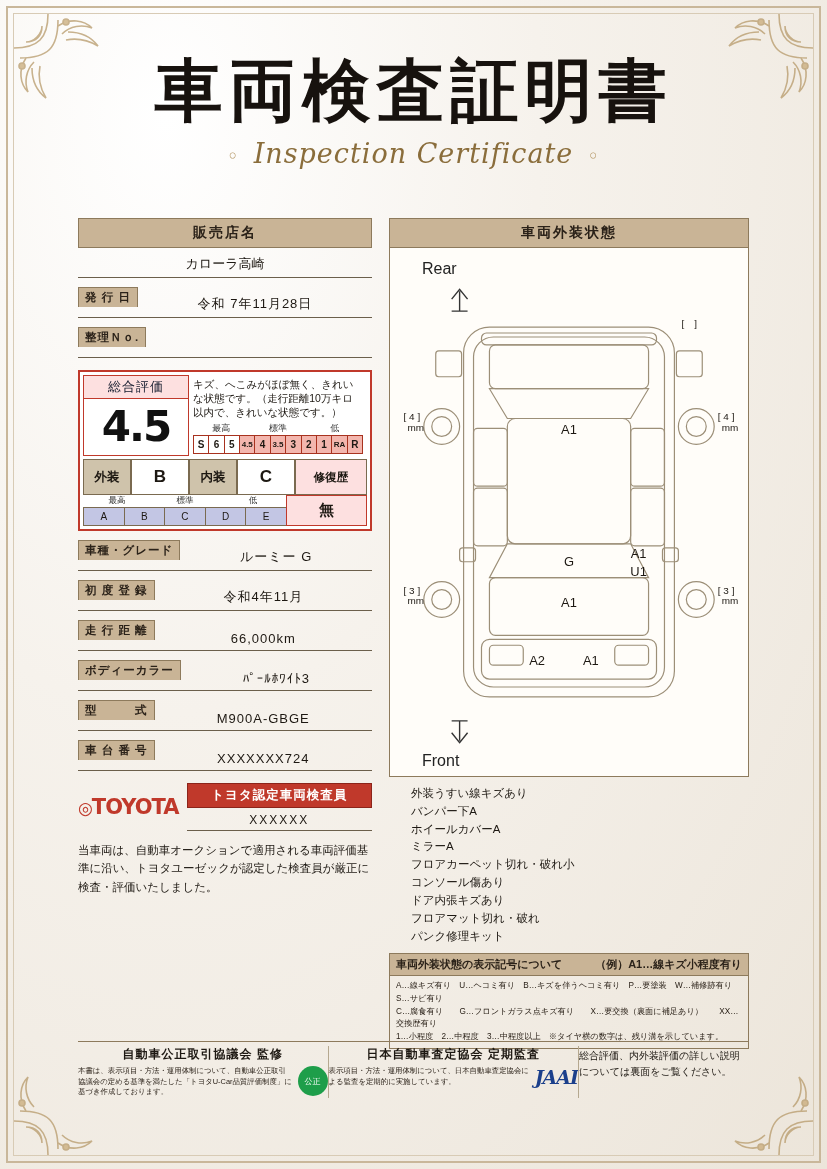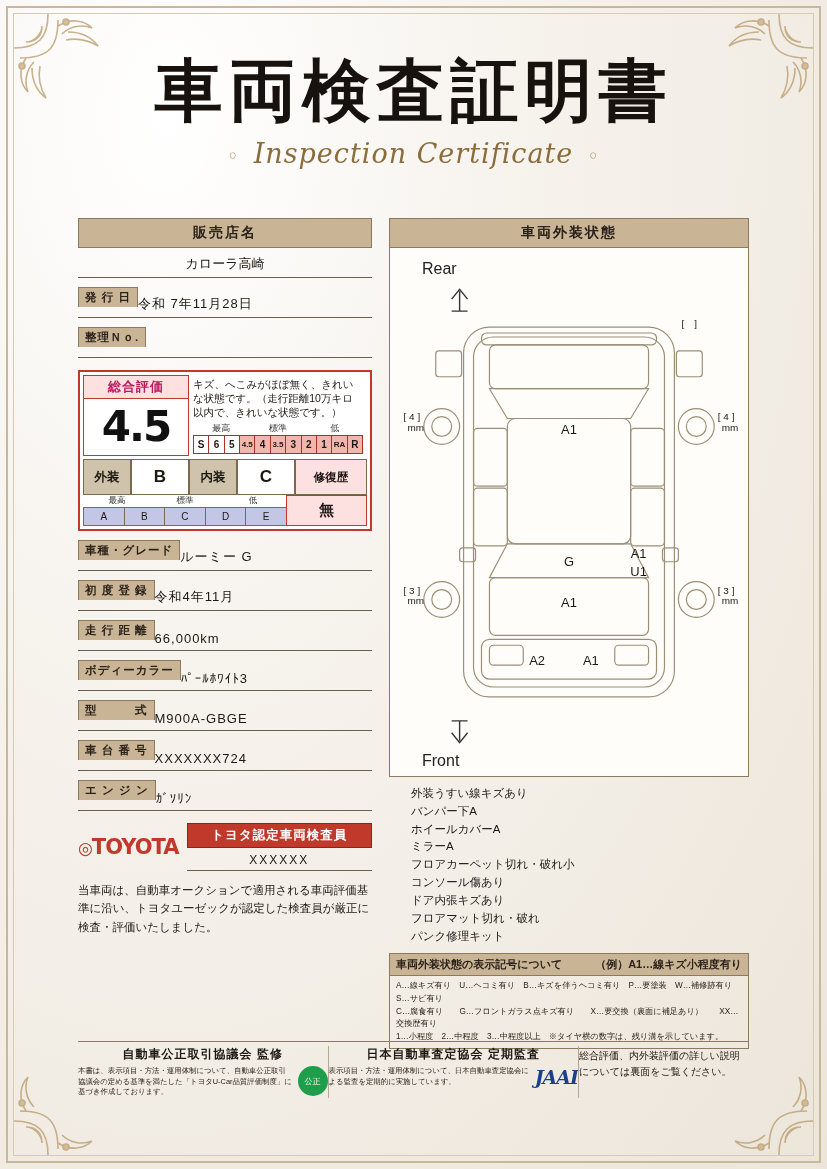--- a/index.html
+++ b/index.html
@@ -86,40 +86,40 @@
     background:#c9b496;
     border:1px solid #8d7a5c;
     border-bottom:none;
     font-size:11.5px;font-weight:bold;color:#2b2219;
     padding:2px 6px;
     letter-spacing:1px;
     white-space:nowrap;
     align-self:flex-start;
   }
   .field .val{
-    flex:1;font-size:13px;color:#1d1812;
+    flex:1;text-align:center;font-size:13px;color:#1d1812;
     padding-bottom:4px;
     letter-spacing:1px;
   }
 
   
   .rating{
     border:2px solid #c0392b;
     margin-top:12px;
     background:#fff;
     padding:3px;
   }
   .rating-top{display:flex;}
   .rt-left{
     width:104px;border:1px solid #c0392b;
     display:flex;flex-direction:column;
   }
   .rt-left .h{
     background:#fde0e0;border-bottom:1px solid #c0392b;
-    color:#be185d;font-size:13px;font-weight:bold;text-align:center;padding:2px 0;
+    color:#0f172a;font-size:13px;font-weight:normal;text-align:center;padding:2px 0;
     letter-spacing:1px;
   }
   .rt-left .score{
     font-size:42px;font-weight:bold;text-align:center;color:#111;
     line-height:56px;font-family:"DejaVu Sans", sans-serif;
     letter-spacing:-2px;
   }
   .rt-right{flex:1;padding:2px 4px;}
   .rt-note{font-size:10.5px;line-height:1.35;color:#1d1812;}
   .scale-labels{display:flex;font-size:9px;color:#333;margin-top:2px;}
@@ -395,24 +395,20 @@
         <div class="val">ﾊﾟｰﾙﾎﾜｲﾄ3</div>
       </div>
       <div class="field">
         <div class="lbl">型　　　式</div>
         <div class="val">M900A-GBGE</div>
       </div>
       <div class="field">
         <div class="lbl">車 台 番 号</div>
         <div class="val">XXXXXXX724</div>
       </div>
-      <div class="field">
-        <div class="lbl">エ ン ジ ン</div>
-        <div class="val">ｶﾞｿﾘﾝ</div>
-      </div>
 
       <div class="toyota-row">
         <div class="toyota-logo">
           <span class="mark">◎</span><span>TOYOTA</span>
         </div>
         <div class="toyota-right">
           <div class="cert-badge">トヨタ認定車両検査員</div>
           <div class="cert-name">XXXXXX</div>
         </div>
       </div>

